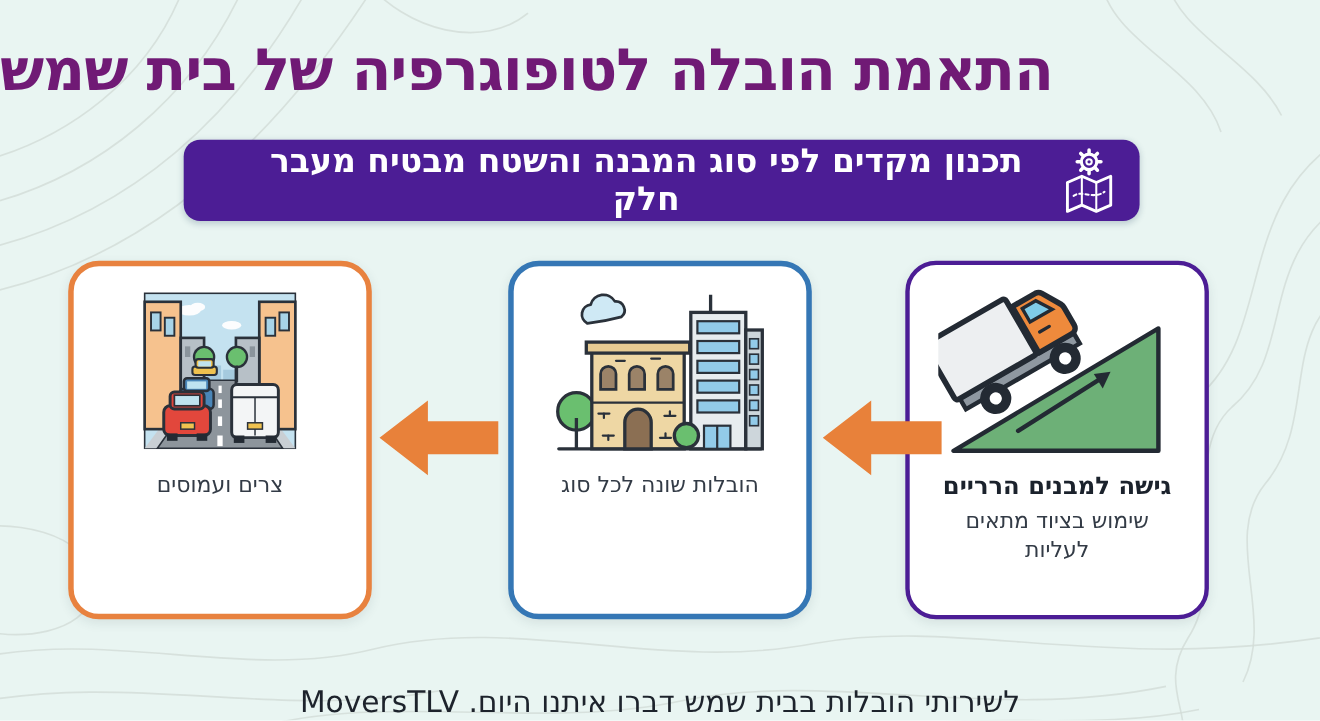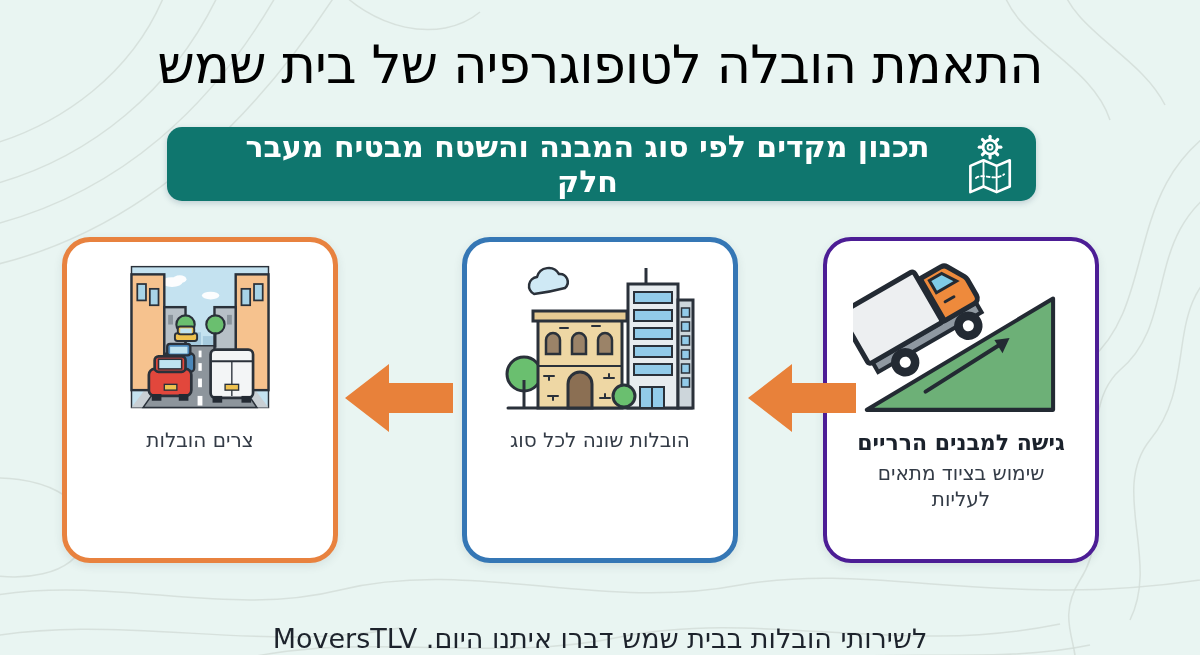--- a/index.html
+++ b/index.html
@@ -5,27 +5,27 @@
   html,body { margin:0; padding:0; }
   .stage {
     position:relative; width:1200px; height:655px; overflow:hidden;
     background:#e9f5f2;
     font-family:"DejaVu Sans","Liberation Sans",sans-serif;
   }
   .contours { position:absolute; inset:0; pointer-events:none; }
   .contours path { fill:none; stroke:#d2dcd7; stroke-width:1.5; opacity:.8; }
 
   .title {
-    position:absolute; top:34px; left:0; width:100%; text-align:center;
-    direction:rtl; font-size:53px; font-weight:400; color:#000000; letter-spacing:-1px;
+    position:absolute; top:34px; left:0; width:100%; text-align:left;
+    direction:rtl; font-size:53px; font-weight:700; color:#701a75; letter-spacing:-1px;
   }
 
   .banner {
     position:absolute; left:167px; top:127px; width:869px; height:74px;
-    background:#0f766e; border-radius:15px; display:flex; align-items:center;
+    background:#4c1d95; border-radius:15px; display:flex; align-items:center;
     direction:rtl; color:#ffffff; box-shadow:0 2px 6px rgba(26,58,92,.22);
   }
   .banner .bicon { flex:0 0 auto; width:58px; height:60px; margin-right:16px; }
   .banner .btext { flex:1; text-align:center; font-size:30px; font-weight:700; padding-left:46px; }
 
   .card {
     position:absolute; top:237px; width:276px; height:326px; background:#ffffff;
     border-radius:28px; box-sizing:border-box; display:flex; flex-direction:column;
     align-items:center; box-shadow:0 3px 10px rgba(40,60,70,.10);
   }
@@ -254,21 +254,21 @@
         <g>
           <rect x="96" y="96" width="44" height="50" rx="5" fill="#f3f5f6" stroke="#2a313a" stroke-width="2.8"></rect>
           <line x1="97" y1="108" x2="139" y2="108" stroke="#2a313a" stroke-width="2"></line>
           <line x1="118" y1="108" x2="118" y2="144" stroke="#2a313a" stroke-width="1.4"></line>
           <rect x="111" y="132" width="14" height="6" fill="#efc24f" stroke="#2a313a" stroke-width="1.4"></rect>
           <rect x="98" y="144" width="10" height="7" fill="#232a33"></rect>
             <rect x="128" y="144" width="10" height="7" fill="#232a33"></rect>
         </g>
       </svg>
     </div>
-    <p>צרים הובלות</p>
+    <p>צרים ועמוסים</p>
   </div>
 
   <div class="arrow a2">
     <svg width="112" height="84" viewBox="0 0 112 84">
       <polygon points="2,42 46,8 46,27 110,27 110,57 46,57 46,76" fill="#e8813a"></polygon>
     </svg>
   </div>
   <div class="arrow a1">
     <svg width="112" height="84" viewBox="0 0 112 84">
       <polygon points="2,42 46,8 46,27 110,27 110,57 46,57 46,76" fill="#e8813a"></polygon>

